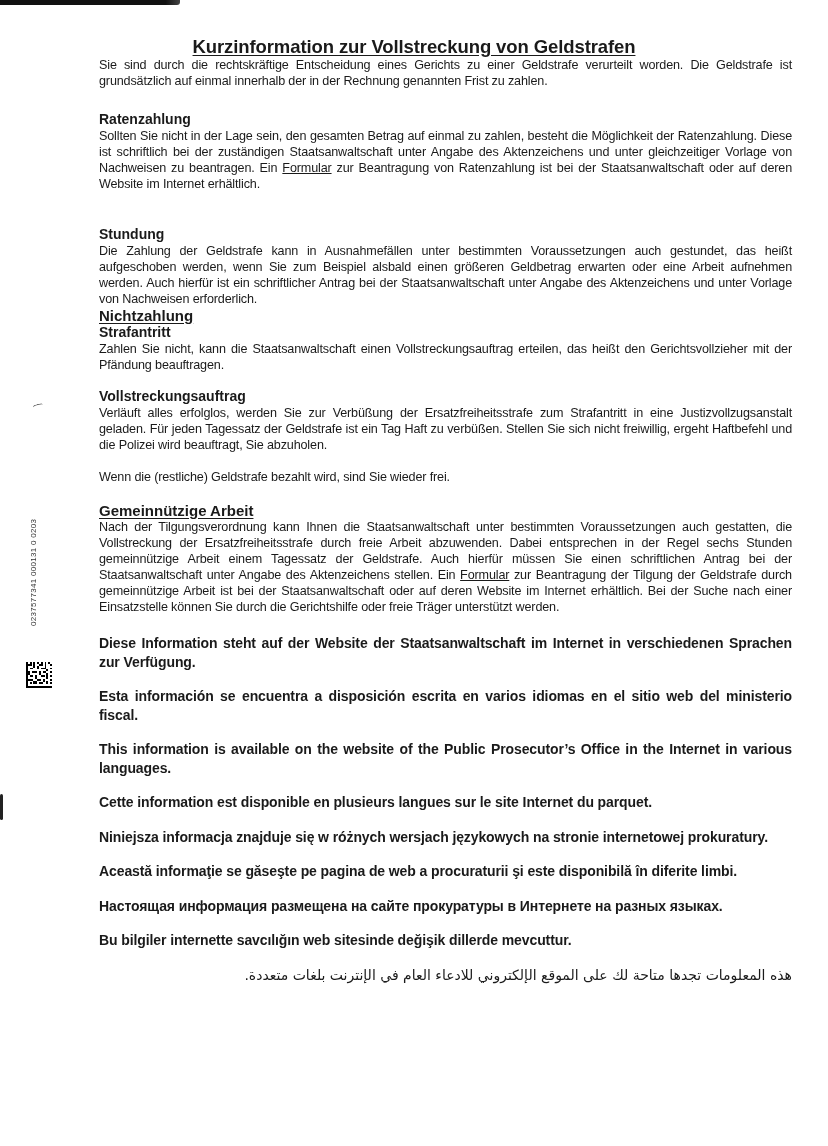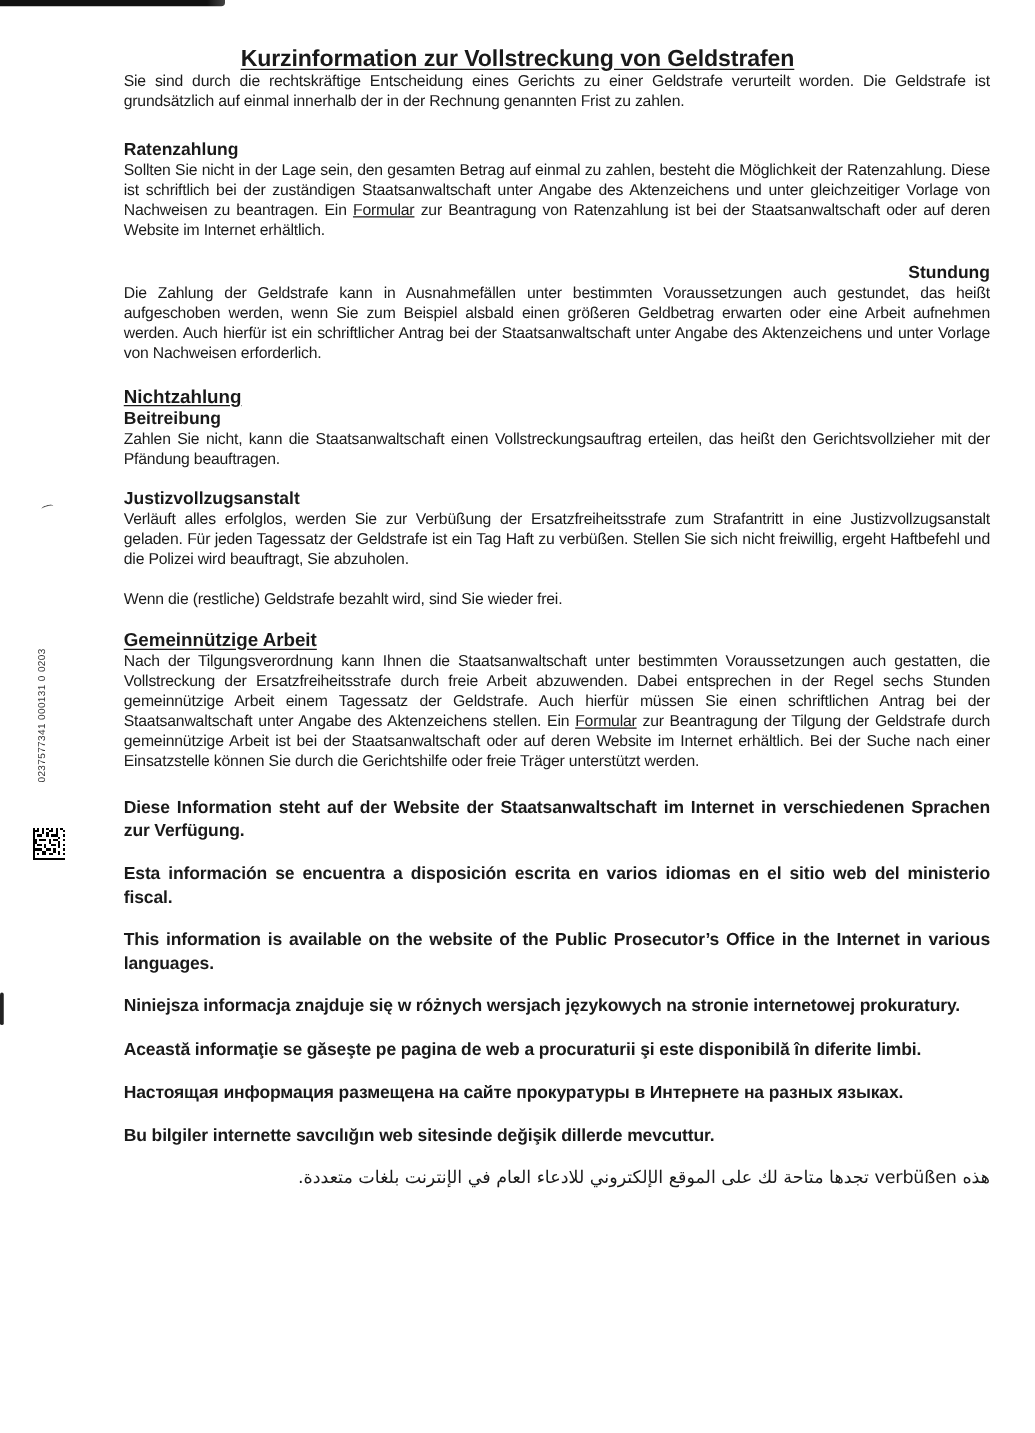--- a/index.html
+++ b/index.html
@@ -31,22 +31,22 @@
     .content { position: absolute; left: 99px; width: 693px; top: 57px; }
     p { margin: 0; font-size: 12.6px; line-height: 16.1px; text-align: justify; letter-spacing: -0.15px; }
     .h2 { font-weight: bold; font-size: 15px; text-decoration: underline; line-height: 17px; text-underline-offset: 2px; }
     .h3 { font-weight: bold; font-size: 14px; line-height: 17px; }
     .u { text-decoration: underline; }
     .lang p { font-weight: bold; font-size: 14px; line-height: 18.5px; letter-spacing: -0.1px; }
     .lang p.left { text-align: left; }
     .arabic { direction: rtl; text-align: right; font-size: 14.5px; font-weight: normal !important; font-family: "DejaVu Sans", sans-serif; }
     .sp-intro { margin-top: 0; }
     .sp1 { margin-top: 22px; }
-    .sp2 { margin-top: 16px; text-align: right; }
-    .sp3 { margin-top: 19px; }
+    .sp2 { margin-top: 33px; }
+    .sp3 { }
     .sp4 { margin-top: 15px; }
     .sp5 { margin-top: 16px; }
     .sp6 { margin-top: 16px; }
     .sp7 { margin-top: 19px; }
     .lang-gap { margin-top: 16px; }
   </style>
 </head>
 <body>
 
 <div class="scan-bar"></div>
@@ -105,36 +105,37 @@
   <div class="sp1">
     <div class="h3">Ratenzahlung</div>
     <p><span>Sollten Sie nicht in der Lage sein, den gesamten Betrag auf einmal zu zahlen, besteht die Möglichkeit der Ratenzahlung. Diese ist schriftlich bei der zuständigen Staatsanwaltschaft unter Angabe des Aktenzeichens und unter gleichzeitiger Vorlage von Nachweisen zu beantragen. Ein </span><span class="u">Formular</span><span> zur Beantragung von Ratenzahlung ist bei der Staatsanwaltschaft oder auf deren Website im Internet erhältlich.</span></p>
 
     <div class="h3 sp2">Stundung</div>
     <p>Die Zahlung der Geldstrafe kann in Ausnahmefällen unter bestimmten Voraussetzungen auch gestundet, das heißt aufgeschoben werden, wenn Sie zum Beispiel alsbald einen größeren Geldbetrag erwarten oder eine Arbeit aufnehmen werden. Auch hierfür ist ein schriftlicher Antrag bei der Staatsanwaltschaft unter Angabe des Aktenzeichens und unter Vorlage von Nachweisen erforderlich.</p>
   </div>
 
   <div class="sp3">
     <div class="h2">Nichtzahlung</div>
-    <div class="h3">Beitreibung</div>
+    <div class="h3">Strafantritt</div>
     <p>Zahlen Sie nicht, kann die Staatsanwaltschaft einen Vollstreckungsauftrag erteilen, das heißt den Gerichtsvollzieher mit der Pfändung beauftragen.</p>
 
-    <div class="h3 sp4">Justizvollzugsanstalt</div>
+    <div class="h3 sp4">Vollstreckungsauftrag</div>
     <p>Verläuft alles erfolglos, werden Sie zur Verbüßung der Ersatzfreiheitsstrafe zum Strafantritt in eine Justizvollzugsanstalt geladen. Für jeden Tagessatz der Geldstrafe ist ein Tag Haft zu verbüßen. Stellen Sie sich nicht freiwillig, ergeht Haftbefehl und die Polizei wird beauftragt, Sie abzuholen.</p>
     <p class="sp5">Wenn die (restliche) Geldstrafe bezahlt wird, sind Sie wieder frei.</p>
   </div>
 
   <div class="sp6">
     <div class="h2">Gemeinnützige Arbeit</div>
     <p><span>Nach der Tilgungsverordnung kann Ihnen die Staatsanwaltschaft unter bestimmten Voraussetzungen auch gestatten, die Vollstreckung der Ersatzfreiheitsstrafe durch freie Arbeit abzuwenden. Dabei entsprechen in der Regel sechs Stunden gemeinnützige Arbeit einem Tagessatz der Geldstrafe. Auch hierfür müssen Sie einen schriftlichen Antrag bei der Staatsanwaltschaft unter Angabe des Aktenzeichens stellen. Ein </span><span class="u">Formular</span><span> zur Beantragung der Tilgung der Geldstrafe durch gemeinnützige Arbeit ist bei der Staatsanwaltschaft oder auf deren Website im Internet erhältlich. Bei der Suche nach einer Einsatzstelle können Sie durch die Gerichtshilfe oder freie Träger unterstützt werden.</span></p>
   </div>
 
   <div class="lang sp7">
     <p>Diese Information steht auf der Website der Staatsanwaltschaft im Internet in verschiedenen Sprachen zur Verfügung.</p>
     <p class="lang-gap">Esta información se encuentra a disposición escrita en varios idiomas en el sitio web del ministerio fiscal.</p>
     <p class="lang-gap">This information is available on the website of the Public Prosecutor’s Office in the Internet in various languages.</p>
+    <p class="lang-gap left">Cette information est disponible en plusieurs langues sur le site Internet du parquet.</p>
     <p class="lang-gap left">Niniejsza informacja znajduje się w różnych wersjach językowych na stronie internetowej prokuratury.</p>
     <p class="lang-gap">Această informaţie se găseşte pe pagina de web a procuraturii şi este disponibilă în diferite limbi.</p>
     <p class="lang-gap">Настоящая информация размещена на сайте прокуратуры в Интернете на разных языках.</p>
     <p class="lang-gap left">Bu bilgiler internette savcılığın web sitesinde değişik dillerde mevcuttur.</p>
-    <p class="lang-gap arabic">هذه verbüßen تجدها متاحة لك على الموقع الإلكتروني للادعاء العام في الإنترنت بلغات متعددة.</p>
+    <p class="lang-gap arabic">هذه المعلومات تجدها متاحة لك على الموقع الإلكتروني للادعاء العام في الإنترنت بلغات متعددة.</p>
   </div>
 </div>
 
 </body></html>

